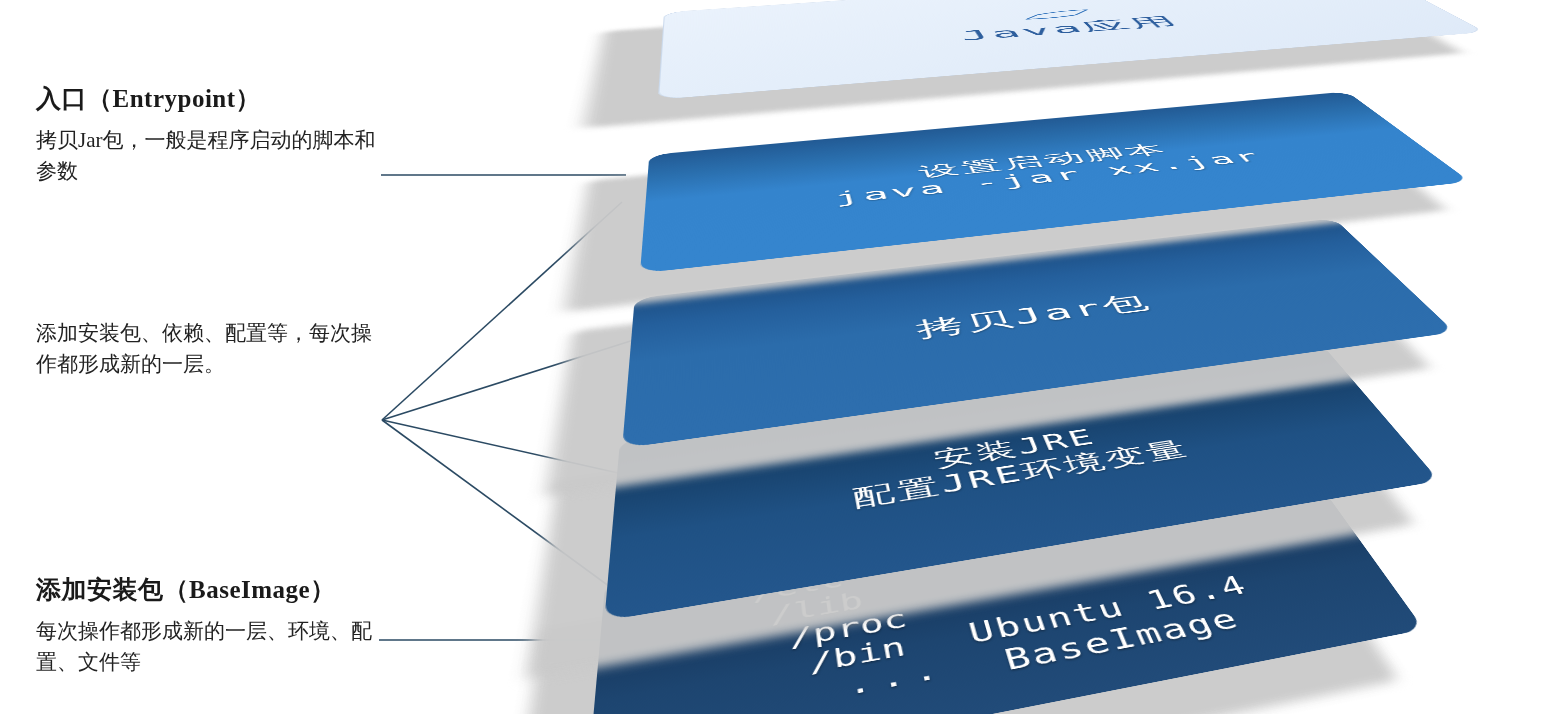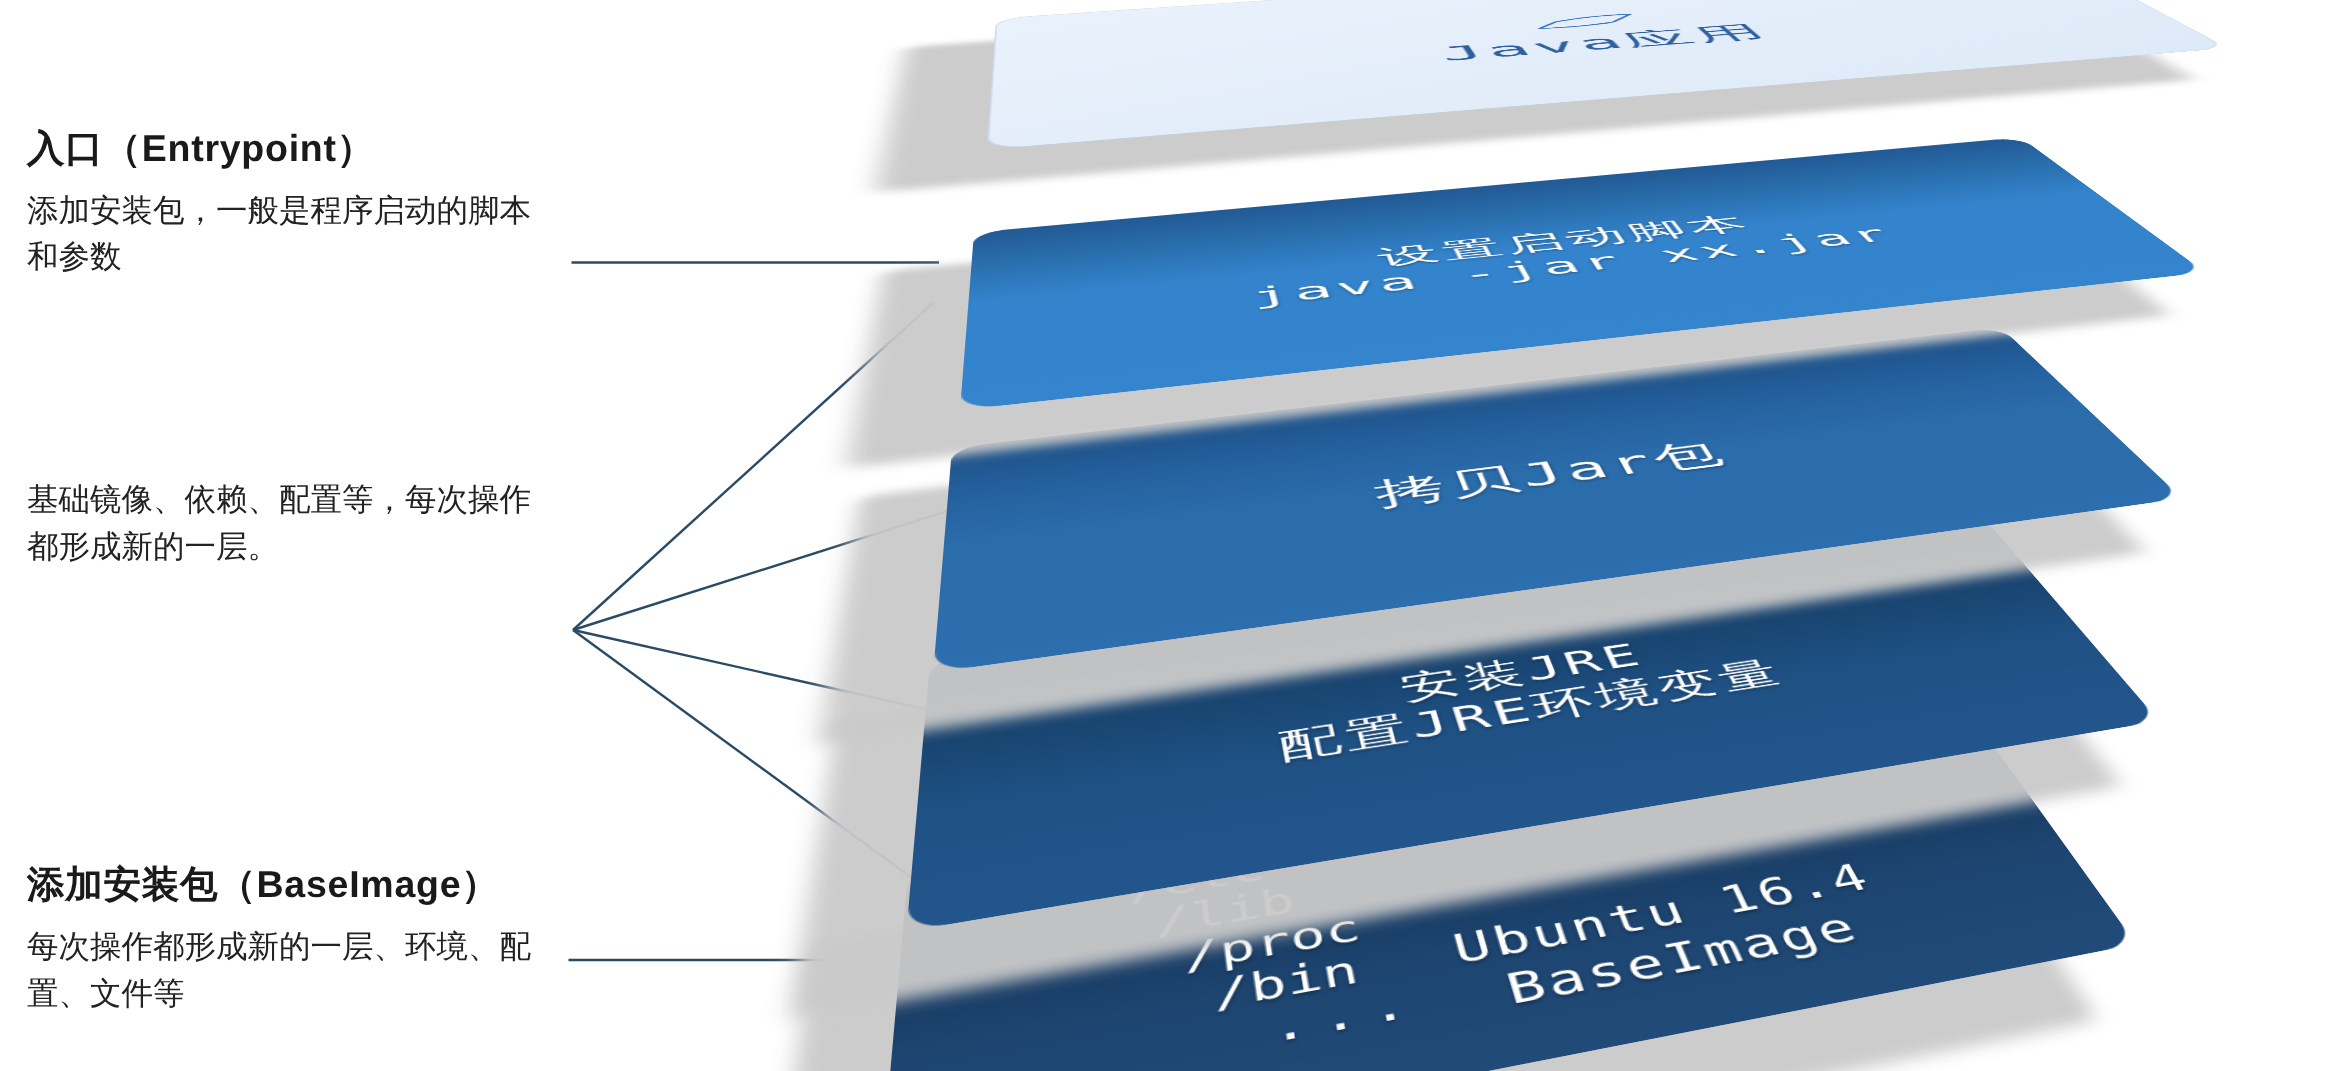--- a/index.html
+++ b/index.html
@@ -24,22 +24,23 @@
 
   
   .annotations {
     position: absolute;
     left: 0; top: 0;
     width: 400px;
     height: 714px;
   }
   .ann {
     position: absolute;
-    left: 18px;
+    left: 36px;
     width: 370px;
+    font-family: Liberation Serif, serif;
   }
   .ann-title {
     font-weight: bold;
     color: #1a1a1a;
     font-size: 25px;
     letter-spacing: 0.5px;
     white-space: nowrap;
     margin: 0 0 10px 0;
   }
   .ann-desc {
@@ -178,25 +179,25 @@
 </style>
 </head>
 <body>
 
 <div id="stage">
 
   <div class="annotations">
 
     <div class="ann ann-1">
       <div class="ann-title">入口（Entrypoint）</div>
-      <div class="ann-desc">添加安装包，一般是程序启动的脚本和参数</div>
+      <div class="ann-desc">拷贝Jar包，一般是程序启动的脚本和参数</div>
     </div>
 
     <div class="ann ann-2">
-      <div class="ann-desc">基础镜像、依赖、配置等，每次操作都形成新的一层。</div>
+      <div class="ann-desc">添加安装包、依赖、配置等，每次操作都形成新的一层。</div>
     </div>
 
     <div class="ann ann-3">
       <div class="ann-title">添加安装包（BaseImage）</div>
       <div class="ann-desc">每次操作都形成新的一层、环境、配置、文件等</div>
     </div>
 
   </div>
 
   <svg id="connectors" viewBox="0 0 1555 714" width="1555" height="714">

